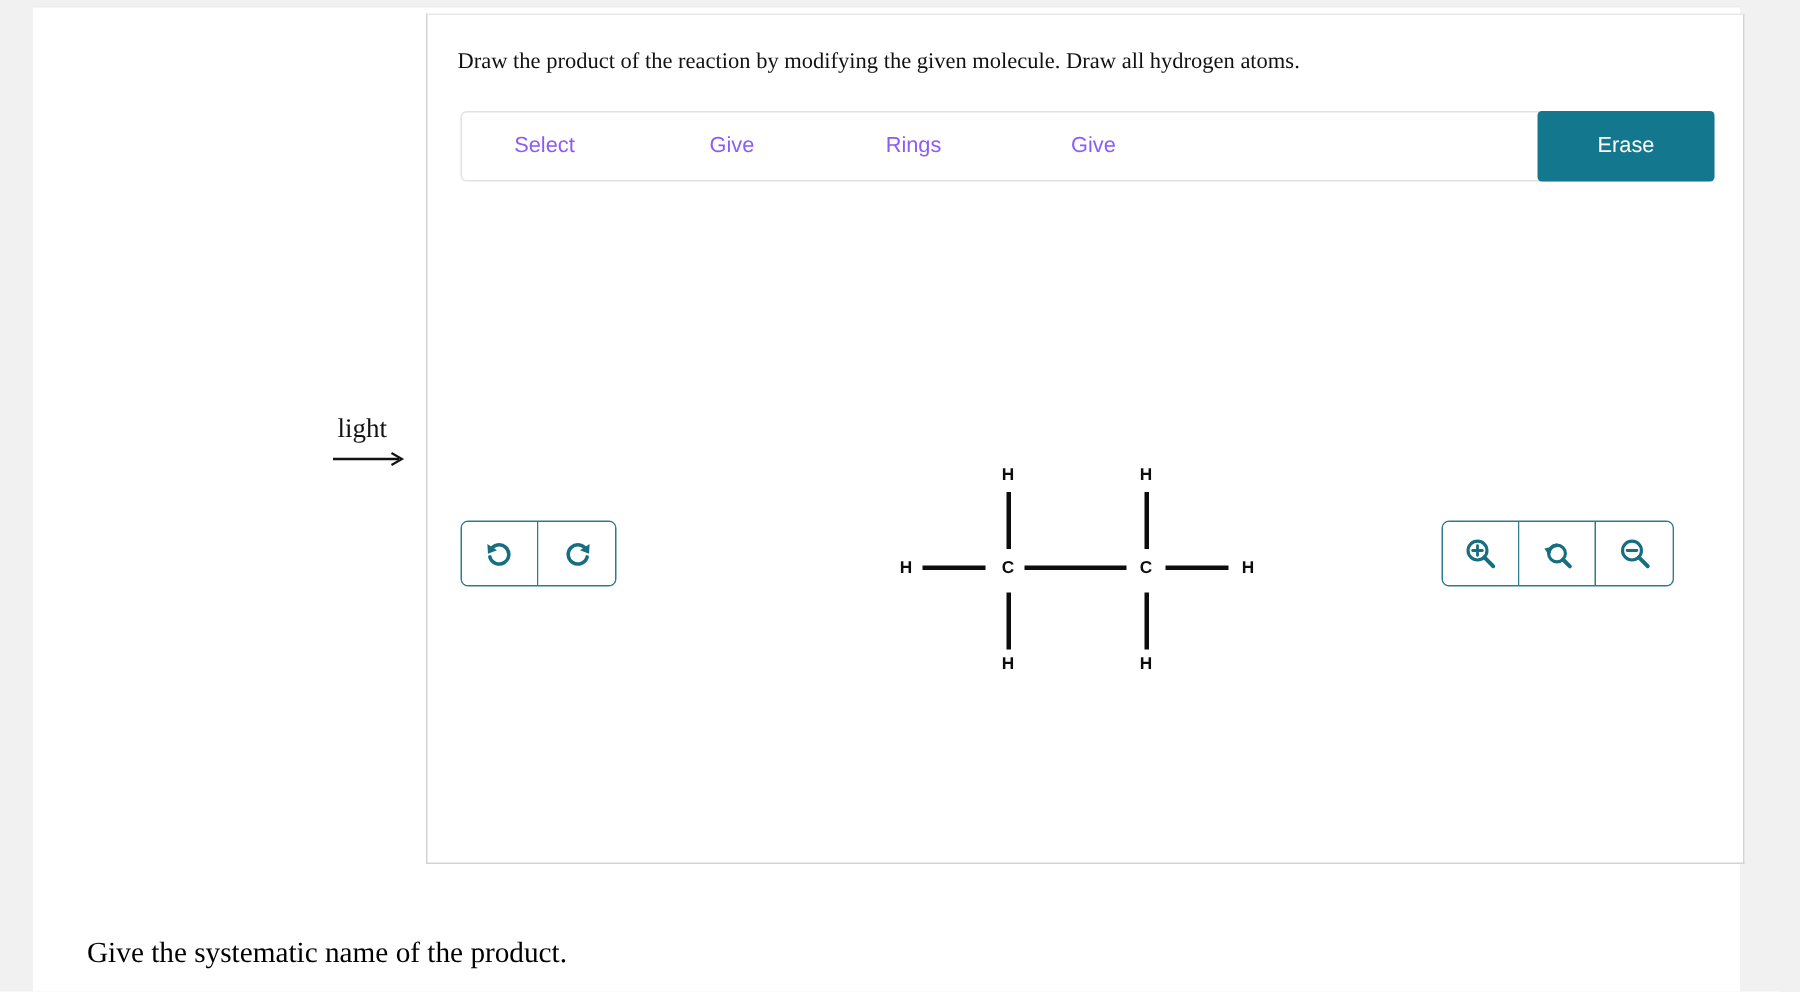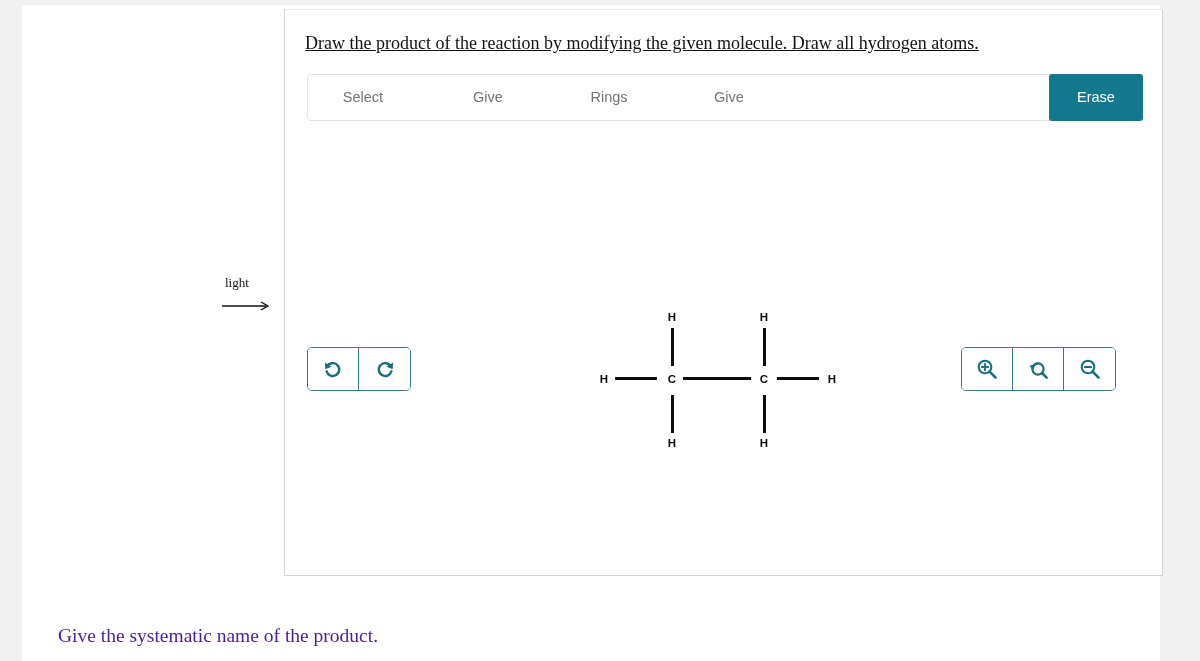--- a/index.html
+++ b/index.html
@@ -54,21 +54,21 @@
   #reaction-formula sub {
     font-size: 14px;
     vertical-align: -0.28em;
     letter-spacing: 0;
   }
   #reaction-condition {
     position: absolute;
     left: 163px;
     top: 2px;
     font-family: "Liberation Serif", serif;
-    font-size: 13px;
+    font-size: 18px;
     white-space: nowrap;
   }
   #reaction-arrow {
     position: absolute;
     left: 160px;
     top: 27px;
     width: 50px;
     height: 12px;
   }
 
@@ -83,24 +83,23 @@
     border: 1px solid #d3d3d3;
     border-top: 1px solid #e8e8e8;
     box-sizing: border-box;
   }
 
   #prompt-title {
     position: absolute;
     left: 20px;
     top: 23px;
     font-family: "Liberation Serif", serif;
-    font-size: 18px;
+    font-size: 15px;
     color: #111111;
     white-space: nowrap;
-    text-decoration: underline;
   }
 
   
   #toolbar {
     position: absolute;
     left: 22px;
     top: 64px;
     width: 836px;
     height: 47px;
     border: 1px solid #e2e2e2;
@@ -108,38 +107,38 @@
     background: #ffffff;
     box-sizing: border-box;
   }
   .tool-btn {
     position: absolute;
     top: 0;
     height: 45px;
     line-height: 45px;
     font-family: "Liberation Sans", sans-serif;
     font-size: 14.5px;
-    color: #737373;
+    color: #8b5cf6;
     text-align: center;
     cursor: pointer;
     background: transparent;
     border: none;
     padding: 0;
     white-space: nowrap;
   }
   #tool-select { left: 19px;  width: 72px; }
   #tool-draw   { left: 150px; width: 60px; }
   #tool-rings  { left: 268px; width: 66px; }
   #tool-more   { left: 390px; width: 62px; }
 
   #erase-button {
     position: absolute;
     right: -1px;
     top: -1px;
-    width: 94px;
+    width: 118px;
     height: 47px;
     line-height: 47px;
     background: #13788d;
     color: #ffffff;
     font-family: "Liberation Sans", sans-serif;
     font-size: 14.5px;
     text-align: center;
     border: none;
     border-radius: 3px;
     cursor: pointer;
@@ -220,21 +219,21 @@
   }
   .icon-svg { display: block; }
 
   
   #bottom-question {
     position: absolute;
     left: 36px;
     top: 620px;
     font-family: "Liberation Serif", serif;
     font-size: 19.5px;
-    color: #4c1d95;
+    color: #000000;
     white-space: nowrap;
   }
 </style>
 </head>
 <body>
 
 <div id="page">
 
   <div id="content-sheet">
 

